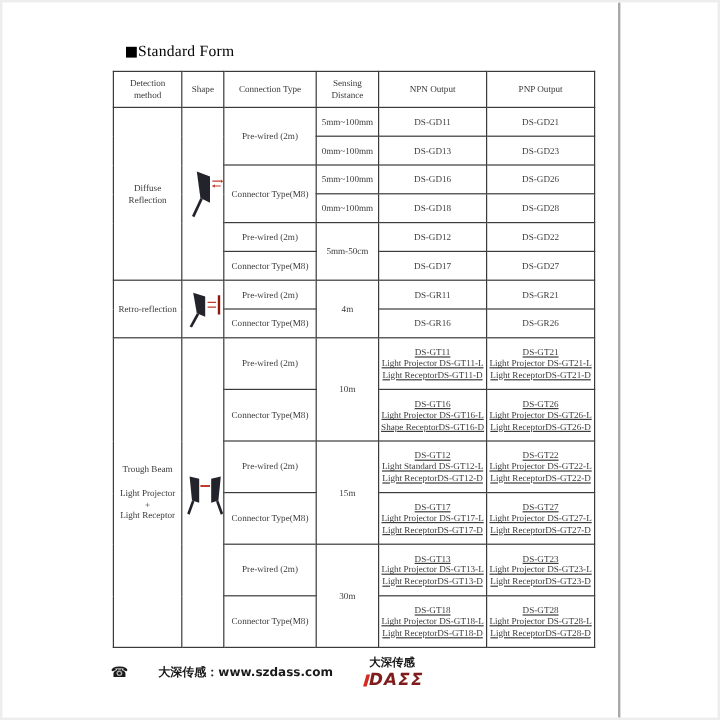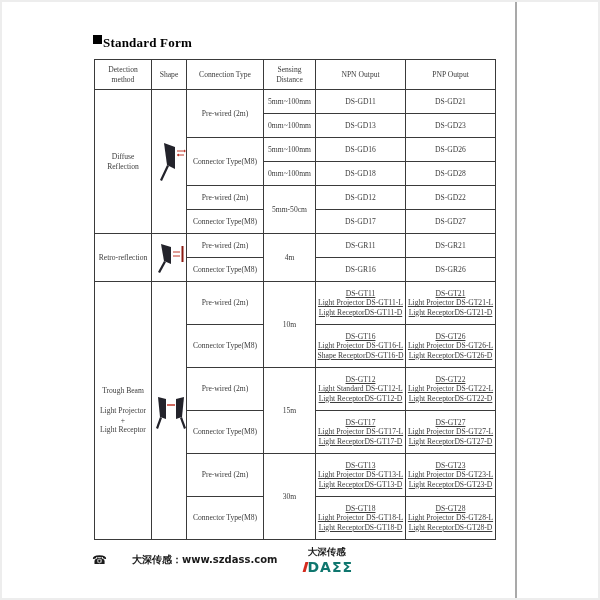--- a/index.html
+++ b/index.html
@@ -5,22 +5,22 @@
   html,body{margin:0;padding:0;background:#fff;}
   .page{
     position:relative;width:600px;height:600px;background:#ffffff;
     font-family:"Liberation Serif","DejaVu Serif",serif;color:#2e2e2e;
     box-sizing:border-box;border:2px solid #ededed;overflow:hidden;
   }
   .page-edge{
     position:absolute;left:513px;top:0;width:2px;height:600px;background:#a9a9a9;
   }
   .title{
-    position:absolute;left:91px;top:33px;font-size:13px;font-weight:bold;color:#000;
-    letter-spacing:.2px;display:flex;
+    position:absolute;left:103px;top:33px;font-size:13px;font-weight:normal;color:#000;
+    letter-spacing:.2px;display:flex;align-items:center;
   }
   .title .sq{display:inline-block;width:9px;height:9px;background:#000;margin-right:1px;}
   table.spec{
     position:absolute;left:92px;top:57px;width:401px;border-collapse:collapse;
     table-layout:fixed;
   }
   table.spec td, table.spec th{
     border:1px solid #3a3a3a;padding:0 1px;text-align:center;vertical-align:middle;
     font-weight:normal;font-size:7.6px;color:#3c3c3c;line-height:1.25;
     overflow:hidden;
@@ -38,22 +38,22 @@
     position:absolute;left:90px;top:548px;width:405px;height:20px;
     display:flex;align-items:center;gap:0;
     font-family:"DejaVu Sans","Liberation Sans",sans-serif;font-size:10px;
     font-weight:bold;color:#1a1a1a;white-space:nowrap;
   }
   .footer .phone{font-size:12px;margin-right:3px;}
   .footer .website{margin-left:22px;}
   .footer .brand{margin-left:26px;display:flex;align-items:center;flex-direction:column;}
   .brand-cn{font-size:9.5px;margin-right:3px;}
   .brand-en{
-    position:relative;font-size:14px;font-weight:bold;
-    letter-spacing:1px;color:#0f766e;padding-left:4px;
+    position:relative;font-size:14px;font-weight:bold;font-style:italic;
+    letter-spacing:1px;color:#7f1d1d;padding-left:4px;
   }
   .logo-accent{
     position:absolute;left:1px;top:3px;width:3px;height:10px;background:#d42b1e;
     transform:skewX(-16deg);
   }
 </style>
 </head>
 <body>
 
 <div class="page">

